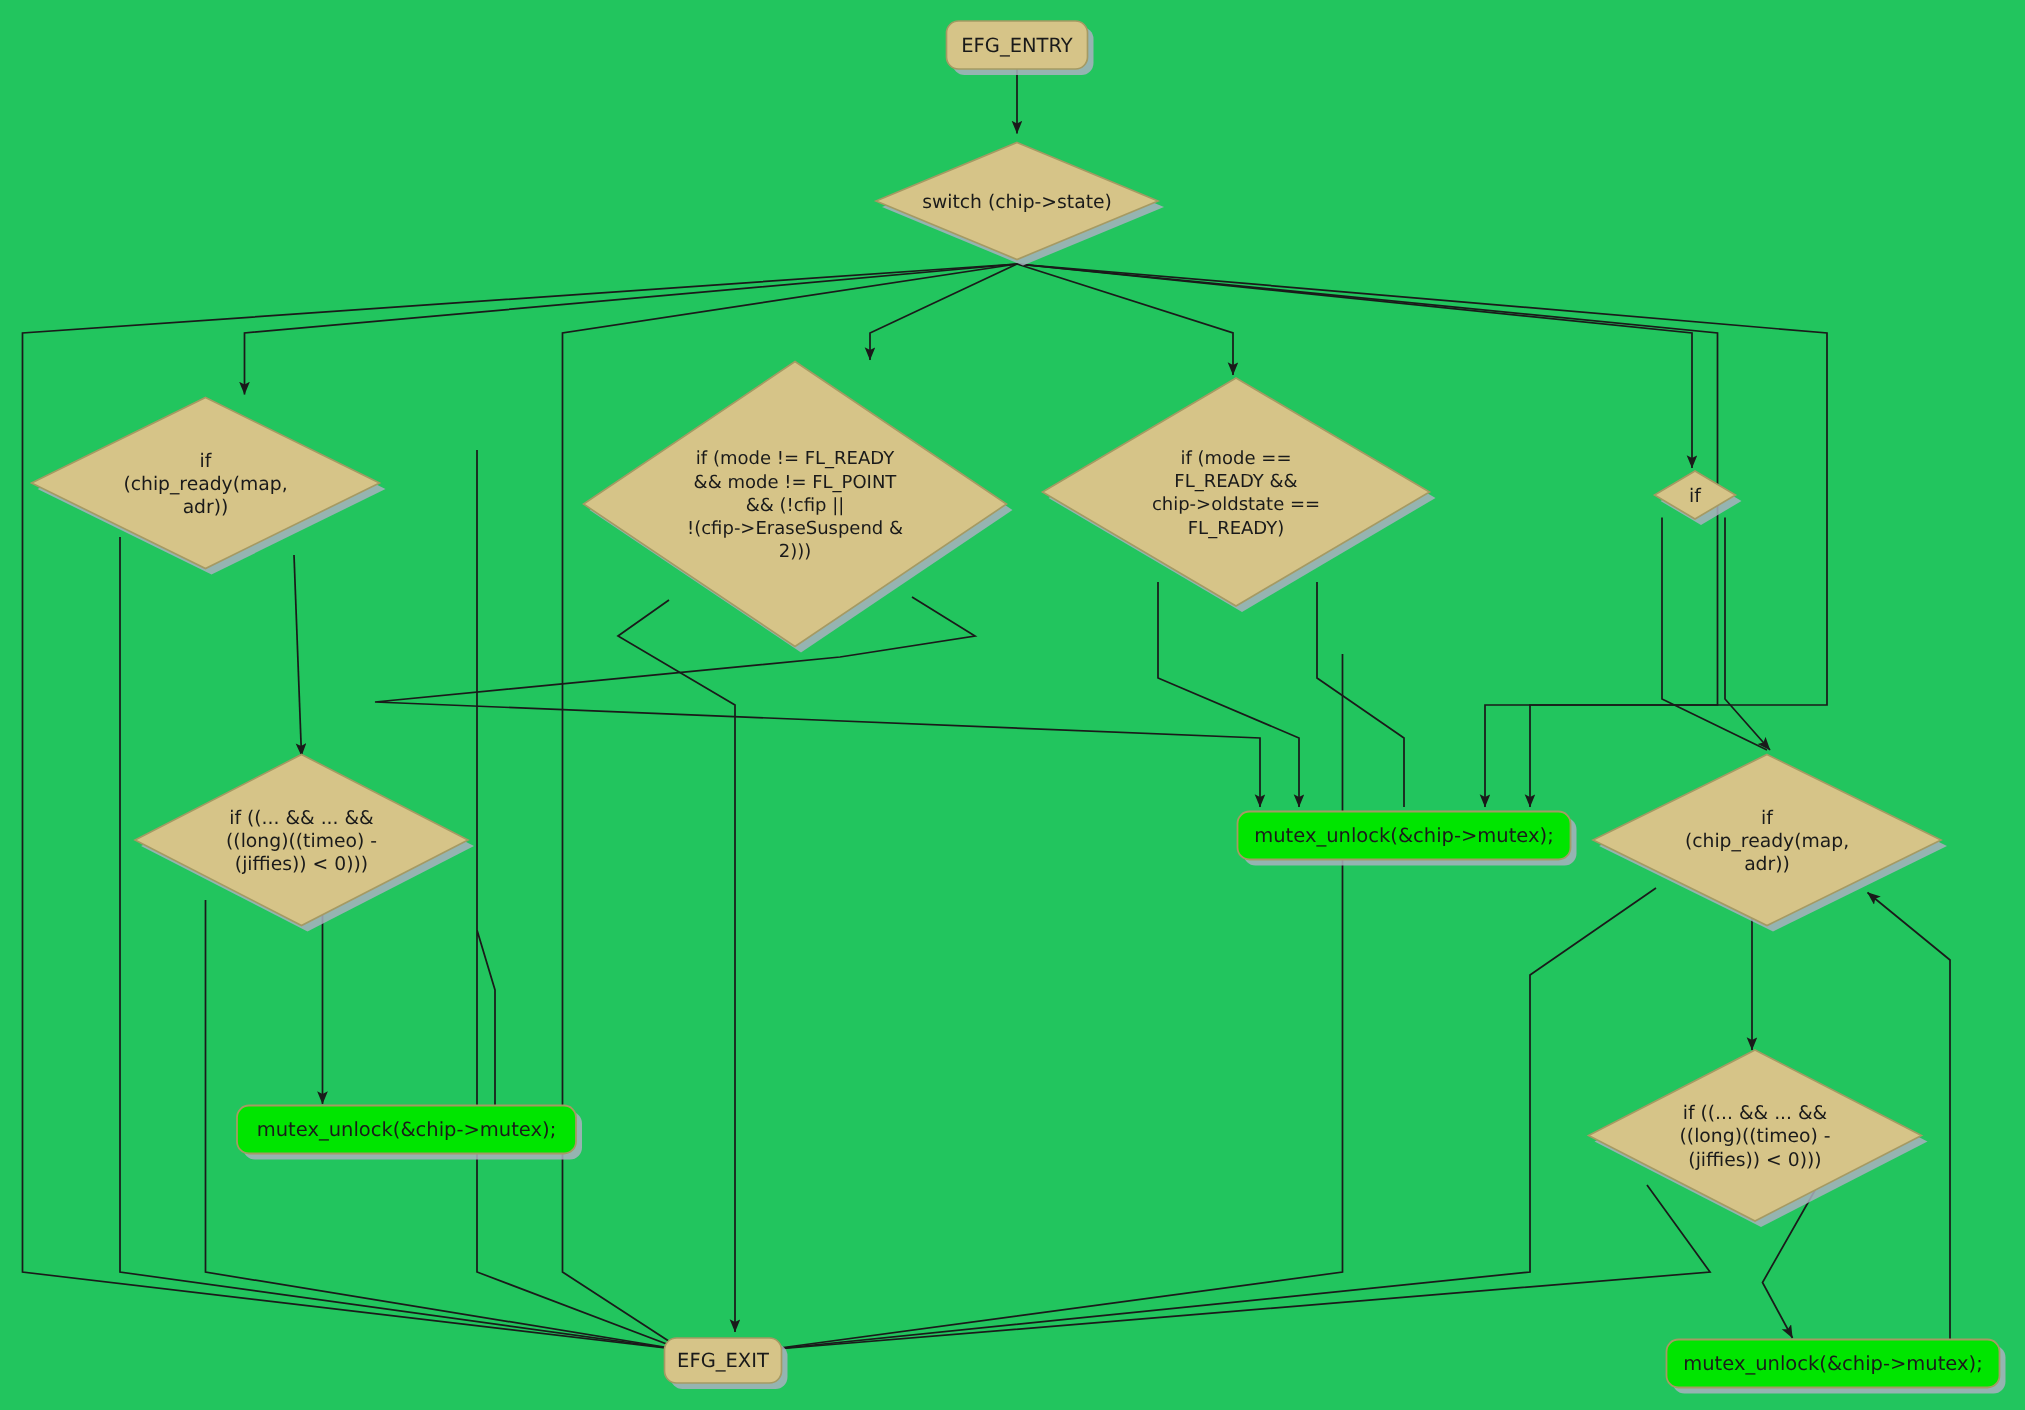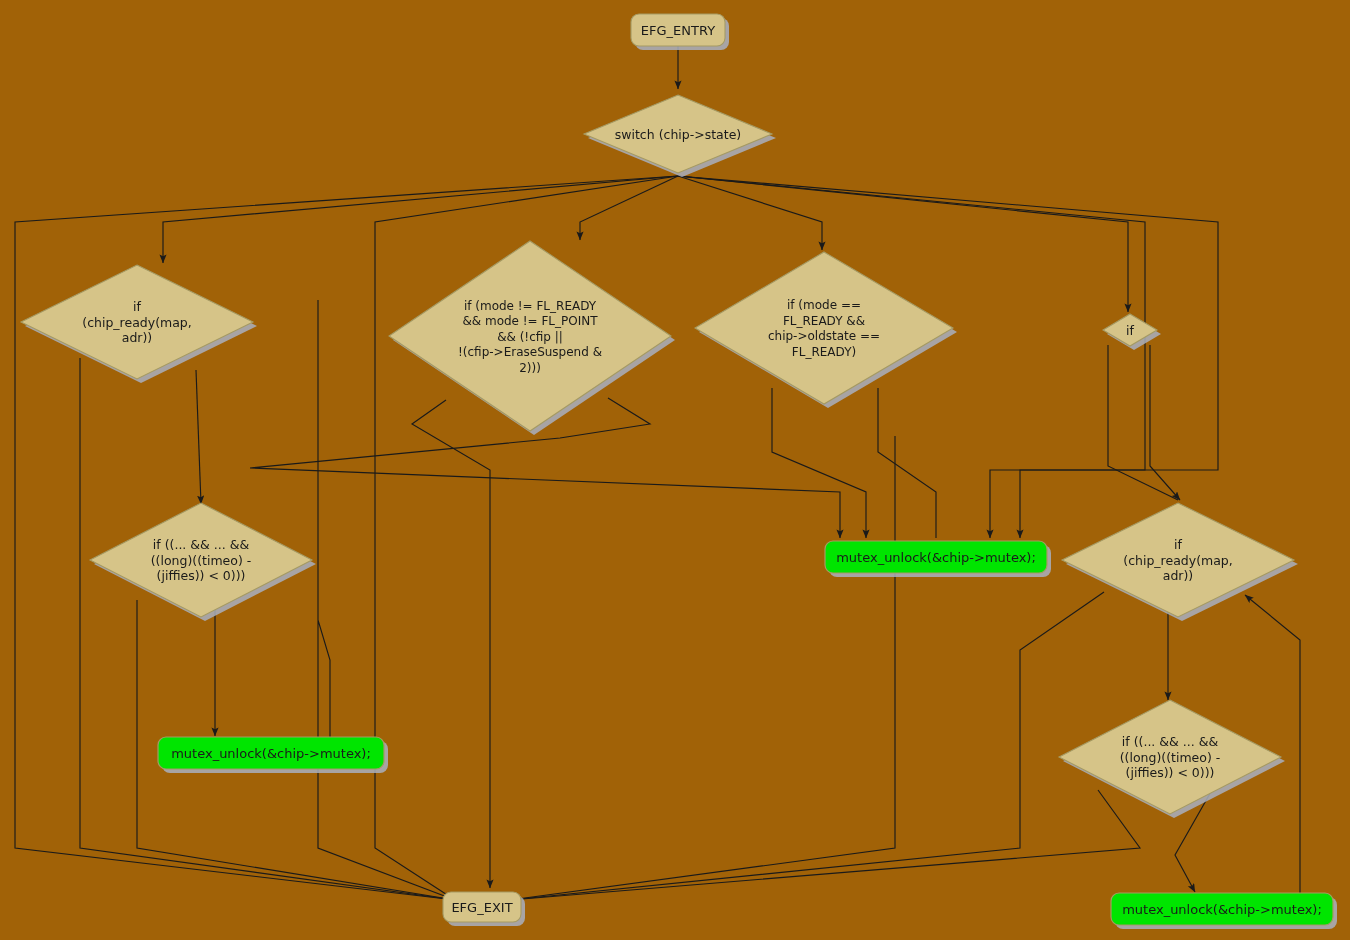--- a/index.html
+++ b/index.html
@@ -6,21 +6,21 @@
   html, body {
     margin: 0;
     padding: 0;
     background: #ffffff;
     font-family: "DejaVu Sans", sans-serif;
   }
   #canvas-wrap {
     position: relative;
     width: 1350px;
     height: 940px;
-    background: #a16207;
+    background: #22c55e;
     overflow: hidden;
   }
   svg#cfg {
     display: block;
     width: 1350px;
     height: 940px;
   }
   .edge {
     fill: none;
     stroke: #1a1a1a;

